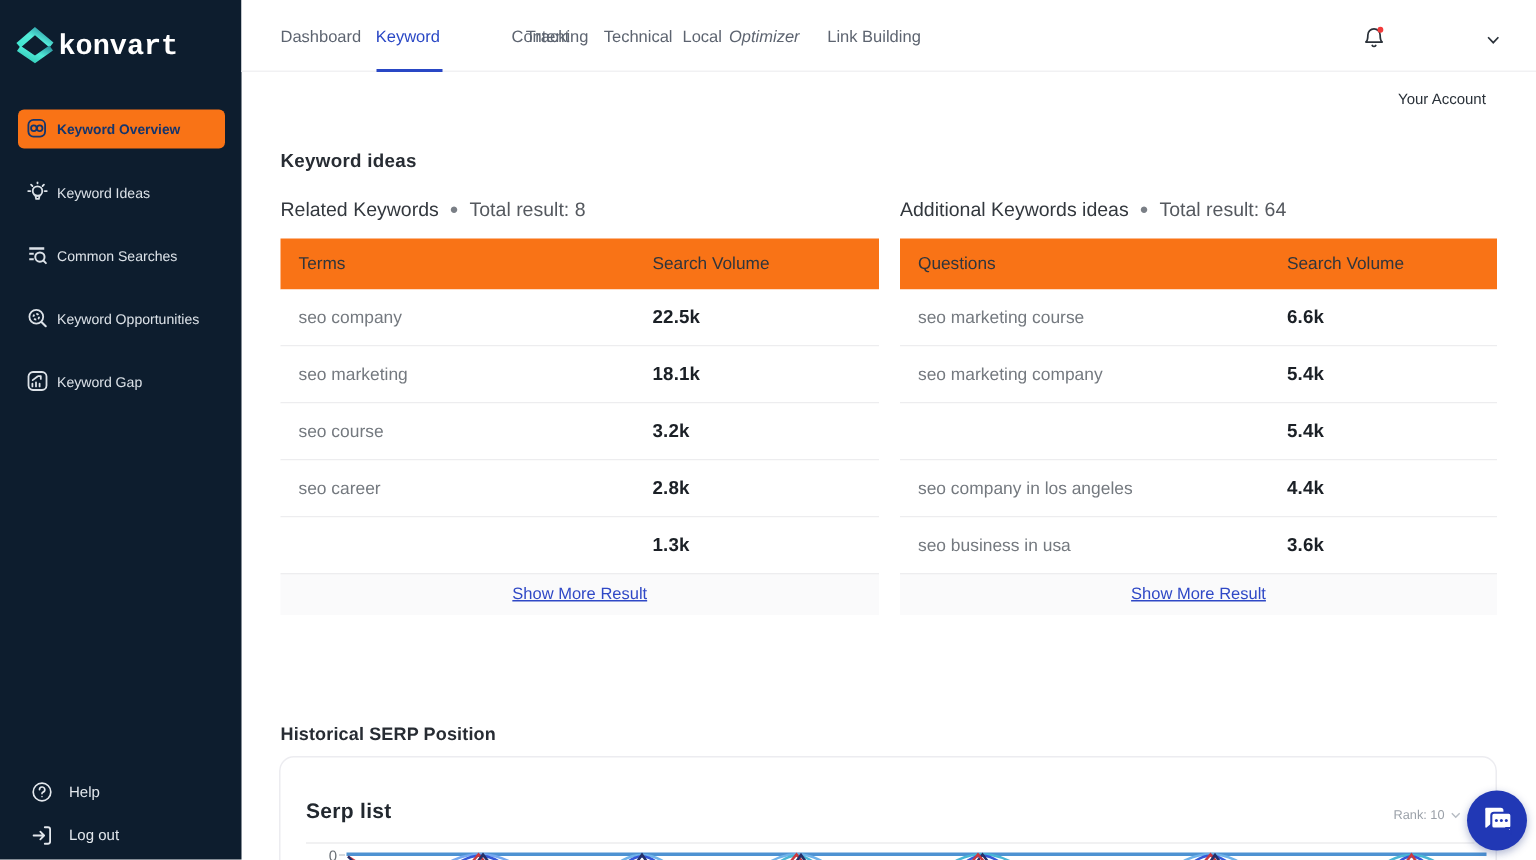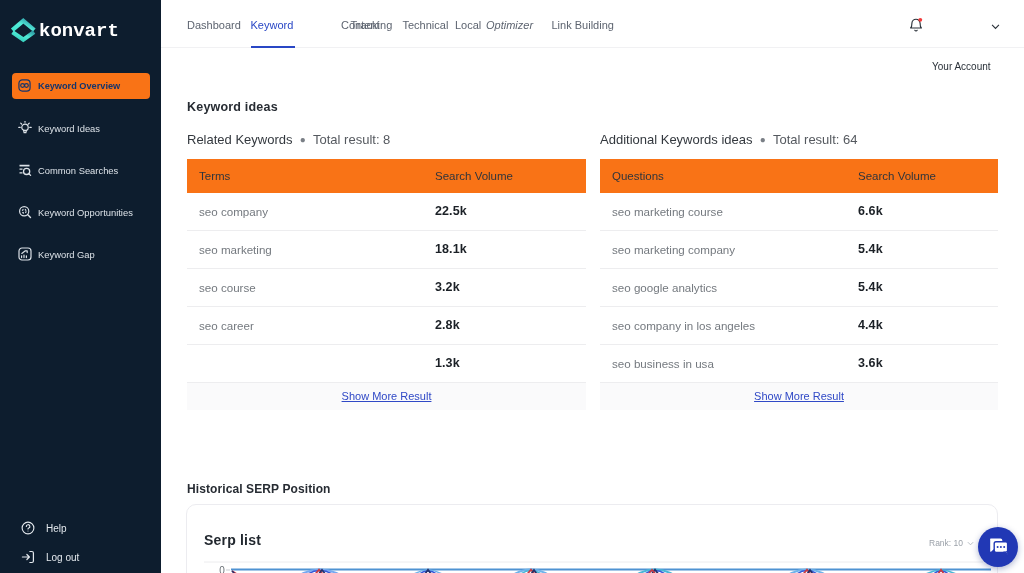--- a/index.html
+++ b/index.html
@@ -207,21 +207,20 @@
     </div>
   <div class="trow">
       <span class="t c1">seo marketing course</span>
       <span class="v" style="left:258px;">6.6k</span>
     </div>
   <div class="trow">
       <span class="t c1">seo marketing company</span>
       <span class="v" style="left:258px;">5.4k</span>
     </div>
   <div class="trow">
-      <span class="t c1">seo google analytics</span>
       <span class="v" style="left:258px;">5.4k</span>
     </div>
   <div class="trow">
       <span class="t c1">seo company in los angeles</span>
       <span class="v" style="left:258px;">4.4k</span>
     </div>
   <div class="trow">
       <span class="t c1">seo business in usa</span>
       <span class="v" style="left:258px;">3.6k</span>
     </div>

